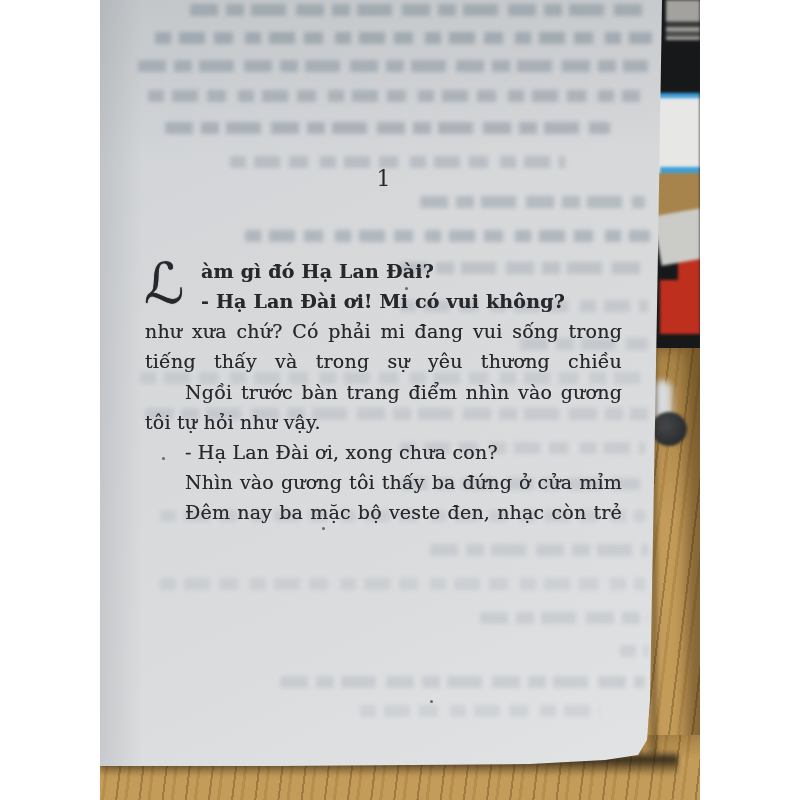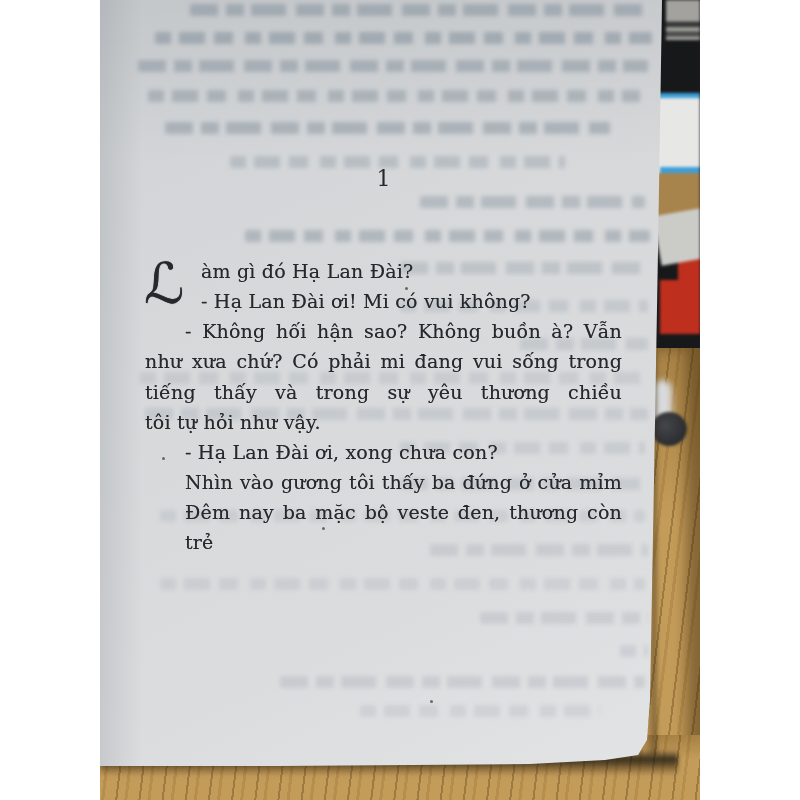--- a/index.html
+++ b/index.html
@@ -64,21 +64,21 @@
         font-size:22px;color:var(--ink);}
   .drop-cap{position:absolute;left:44px;top:254px;font-size:56px;line-height:60px;
         font-family:"DejaVu Sans","DejaVu Serif",serif;color:var(--ink);
         text-shadow:0 0 .8px rgba(30,32,36,.8);}
   .text-block{position:absolute;left:45px;top:256px;width:477px;
         font-size:19px;line-height:30.15px;letter-spacing:.2px;color:var(--ink);
         text-shadow:0 0 .6px rgba(38,40,44,.55);}
   .line{height:30.15px;overflow:visible;}
   .line.j{text-align:justify;text-align-last:justify;}
   .line.ind{padding-left:40px;}
-  .line.gut{padding-left:56px;}
+  .line.gut{padding-left:56px;font-weight:bold;}
 
   
   .matte{position:absolute;top:0;width:100px;height:800px;background:#fff;z-index:5;}
   .matte.left{left:0;} .matte.right{left:700px;}
 </style>
 </head>
 <body>
 
 <div class="canvas">
   <div class="photo">
@@ -129,26 +129,26 @@
       <div class="speck" style="left:305px;top:287px"></div>
       <div class="speck" style="left:62px;top:457px"></div>
       <div class="speck" style="left:222px;top:527px"></div>
       <div class="speck" style="left:330px;top:700px"></div>
 
       <div class="page-number">1</div>
       <div class="drop-cap">ℒ</div>
       <div class="text-block">
           <div class="line gut">àm gì đó Hạ Lan Đài?</div>
           <div class="line gut">- Hạ Lan Đài ơi! Mi có vui không?</div>
-          <div class="line j ind">- Không hối hận sao? Không buồn à? Vẫn</div>
           <div class="line j">như xưa chứ? Có phải mi đang vui sống trong</div>
           <div class="line j">tiếng thấy và trong sự yêu thương chiều</div>
+          <div class="line j ind">Ngồi trước bàn trang điểm nhìn vào gương</div>
           <div class="line">tôi tự hỏi như vậy.</div>
           <div class="line ind">- Hạ Lan Đài ơi, xong chưa con?</div>
           <div class="line j ind">Nhìn vào gương tôi thấy ba đứng ở cửa mỉm</div>
-          <div class="line j ind">Đêm nay ba mặc bộ veste đen, thương còn trẻ</div>
+          <div class="line j ind">Đêm nay ba mặc bộ veste đen, nhạc còn trẻ</div>
         </div>
     </div>
   </div>
 
   <div class="matte left"></div>
   <div class="matte right"></div>
 </div>
 
 </body></html>

